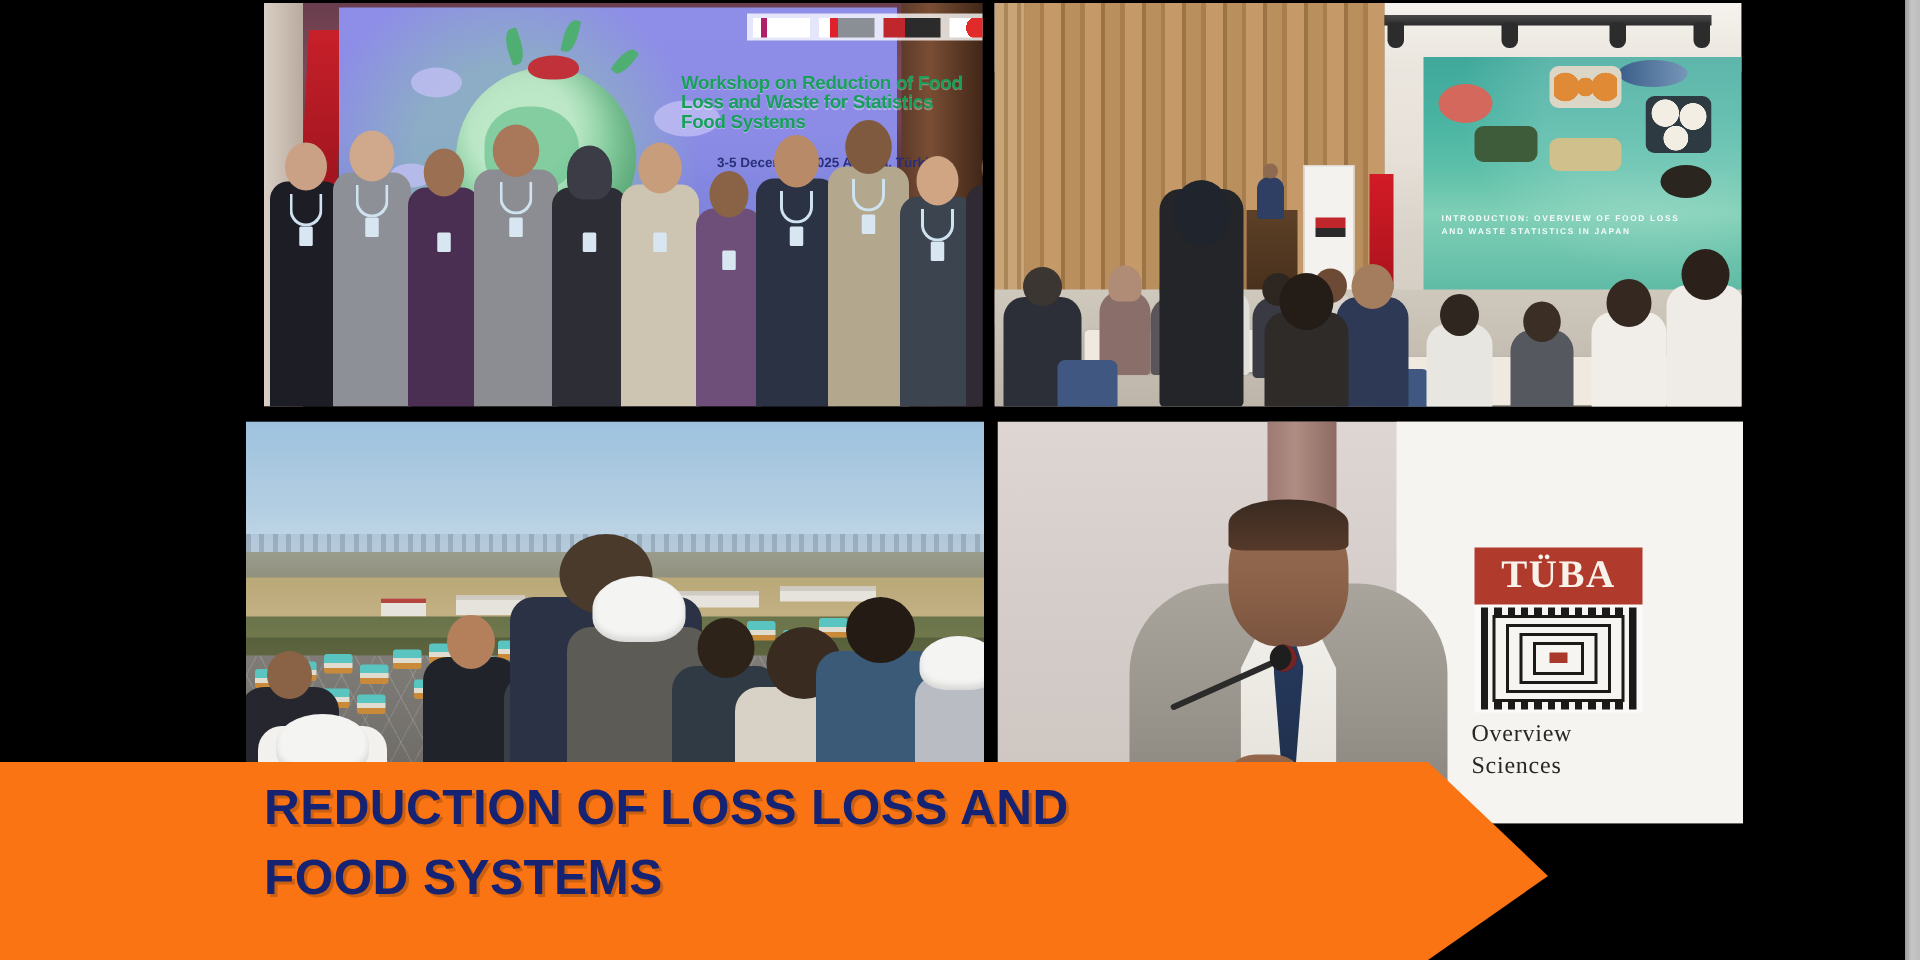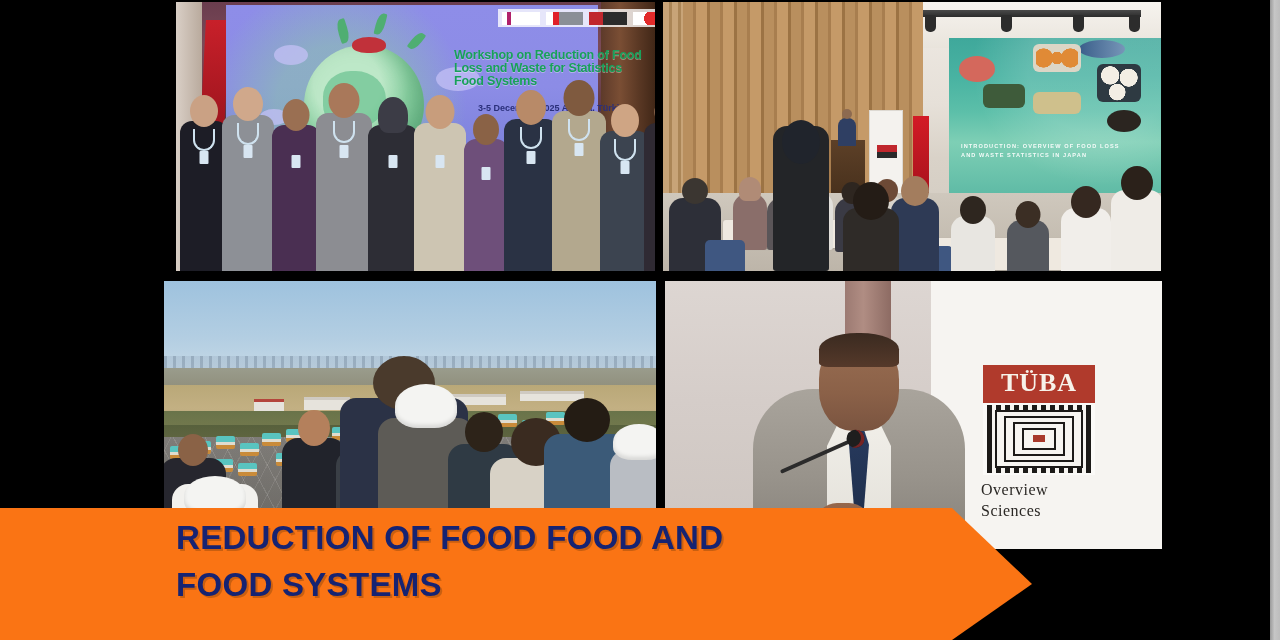--- a/index.html
+++ b/index.html
@@ -662,19 +662,19 @@
         <div class="hair"></div>
         <div class="mic"></div>
         <div class="hand"></div>
         <div class="paper"></div>
       </div>
     </div>
   </div>
 
   <div id="title-banner"></div>
   <div id="title-text">
-    <span class="ln">REDUCTION OF FOOD FOOD AND</span>
+    <span class="ln">REDUCTION OF LOSS LOSS AND</span>
     <span class="ln">FOOD SYSTEMS</span>
   </div>
 
   <div id="scroll-strip"></div>
 
 </div>
 
 </body></html>

